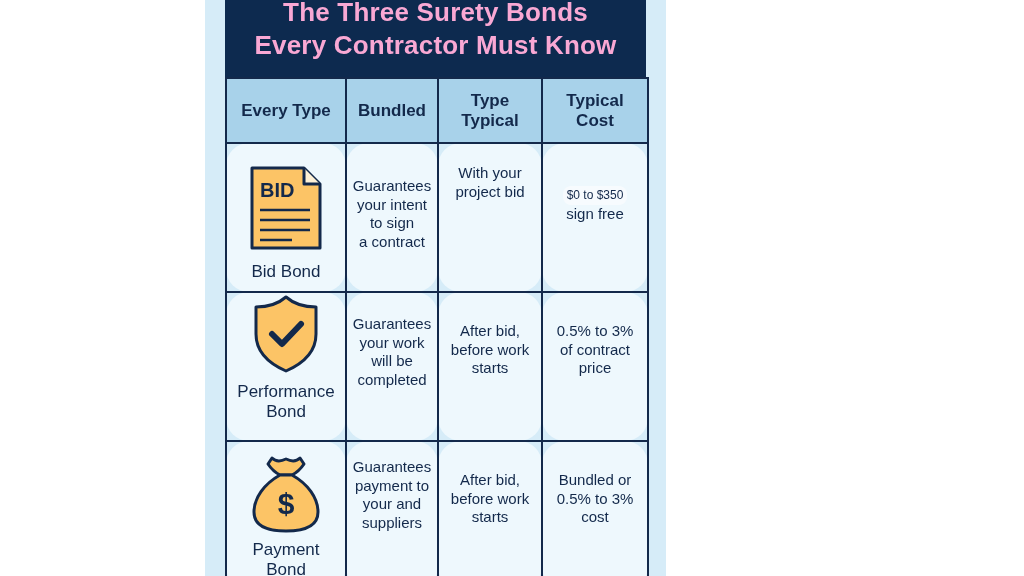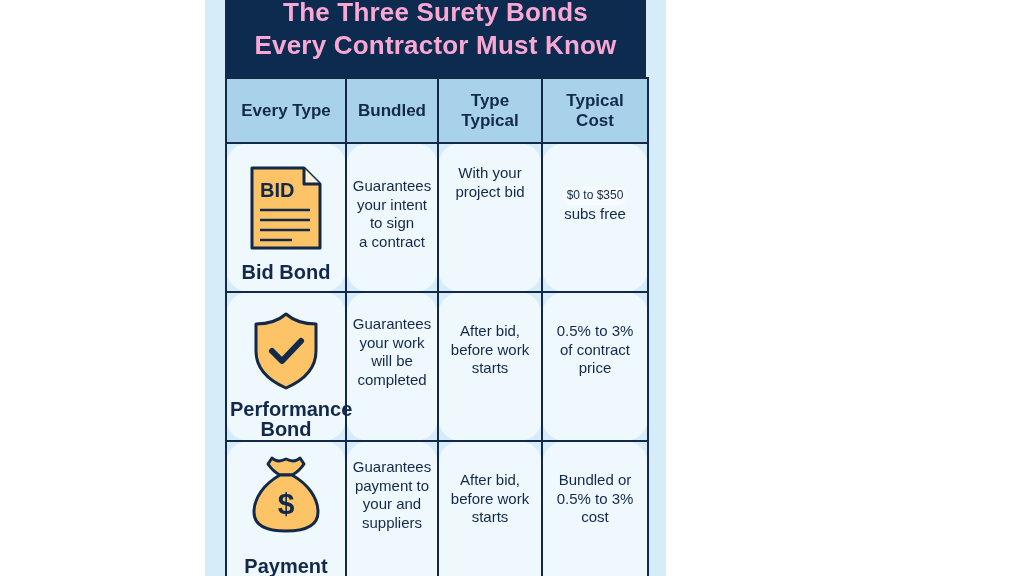--- a/index.html
+++ b/index.html
@@ -55,21 +55,21 @@
       height: 149px;
       padding: 0 3px;
       border-radius: 23px;
     }
     .col1 { width: 120px; }
     .col2 { width: 92px; }
     .col3 { width: 104px; }
     .col4 { width: 106px; }
     .icon-wrap { display: block; margin: 0 auto; }
     .bond-name {
-      display: block; font-weight: bold; font-size: 20px; line-height: 20px;
+      display: block; font-weight: normal; font-size: 17px; line-height: 20px;
     }
     .cell-text { display: block; }
     .pill {
       display: inline-block; background: #f7fbfe; border-radius: 8px;
       padding: 0 4px; font-size: 12px;
     }
   </style>
 </head>
 <body>
 
@@ -121,26 +121,26 @@
         <span class="cell-text">your intent</span>
         <span class="cell-text">to sign</span>
         <span class="cell-text">a contract</span>
       </td>
       <td style="padding-top:20px;margin-left:45px;">
         <span class="cell-text">With your</span>
         <span class="cell-text">project bid</span>
       </td>
       <td style="padding-top:41px;">
         <span class="cell-text"><span class="pill">$0 to $350</span></span>
-        <span class="cell-text">subs free</span>
+        <span class="cell-text">sign free</span>
       </td>
     </tr>
 
     <tr>
-      <td style="padding-top:18px;">
+      <td style="padding-top:1px;">
         <svg class="icon-wrap" width="72" height="80" viewBox="0 0 72 80">
           <path d="M36 3 C28 10 18 13 6 13 V40 C6 58 20 70 36 77 C52 70 66 58 66 40 V13 C54 13 44 10 36 3 Z" fill="#fcc466" stroke="#13294b" stroke-width="3" stroke-linejoin="round"></path>
           <path d="M22 40 L32 50 L51 30" fill="none" stroke="#13294b" stroke-width="6" stroke-linecap="round" stroke-linejoin="round"></path>
         </svg>
         <span class="bond-name" style="margin-top:8px;">Performance</span>
         <span class="bond-name">Bond</span>
       </td>
       <td style="padding-top:22px;">
         <span class="cell-text">Guarantees</span>
         <span class="cell-text">your work</span>
@@ -159,21 +159,21 @@
       </td>
     </tr>
 
     <tr>
       <td style="padding-top:12px;">
         <svg class="icon-wrap" width="72" height="80" viewBox="0 0 72 80">
           <path d="M22 4 C26 8 30 8 36 5 C42 8 46 8 50 4 L54 10 C50 16 46 19 42 21 L30 21 C26 19 22 16 18 10 Z" fill="#fcc466" stroke="#13294b" stroke-width="3" stroke-linejoin="round"></path>
           <path d="M30 21 C14 30 4 44 4 58 C4 72 16 77 36 77 C56 77 68 72 68 58 C68 44 58 30 42 21 Z" fill="#fcc466" stroke="#13294b" stroke-width="3" stroke-linejoin="round"></path>
           <text x="36" y="60" text-anchor="middle" font-family="Liberation Sans, sans-serif" font-weight="bold" font-size="30" fill="#13294b">$</text>
         </svg>
-        <span class="bond-name" style="margin-top:22px;">Payment</span>
+        <span class="bond-name" style="margin-top:6px;">Payment</span>
         <span class="bond-name">Bond</span>
       </td>
       <td style="padding-top:16px;">
         <span class="cell-text">Guarantees</span>
         <span class="cell-text">payment to</span>
         <span class="cell-text">your and</span>
         <span class="cell-text">suppliers</span>
       </td>
       <td style="padding-top:29px;">
         <span class="cell-text">After bid,</span>

